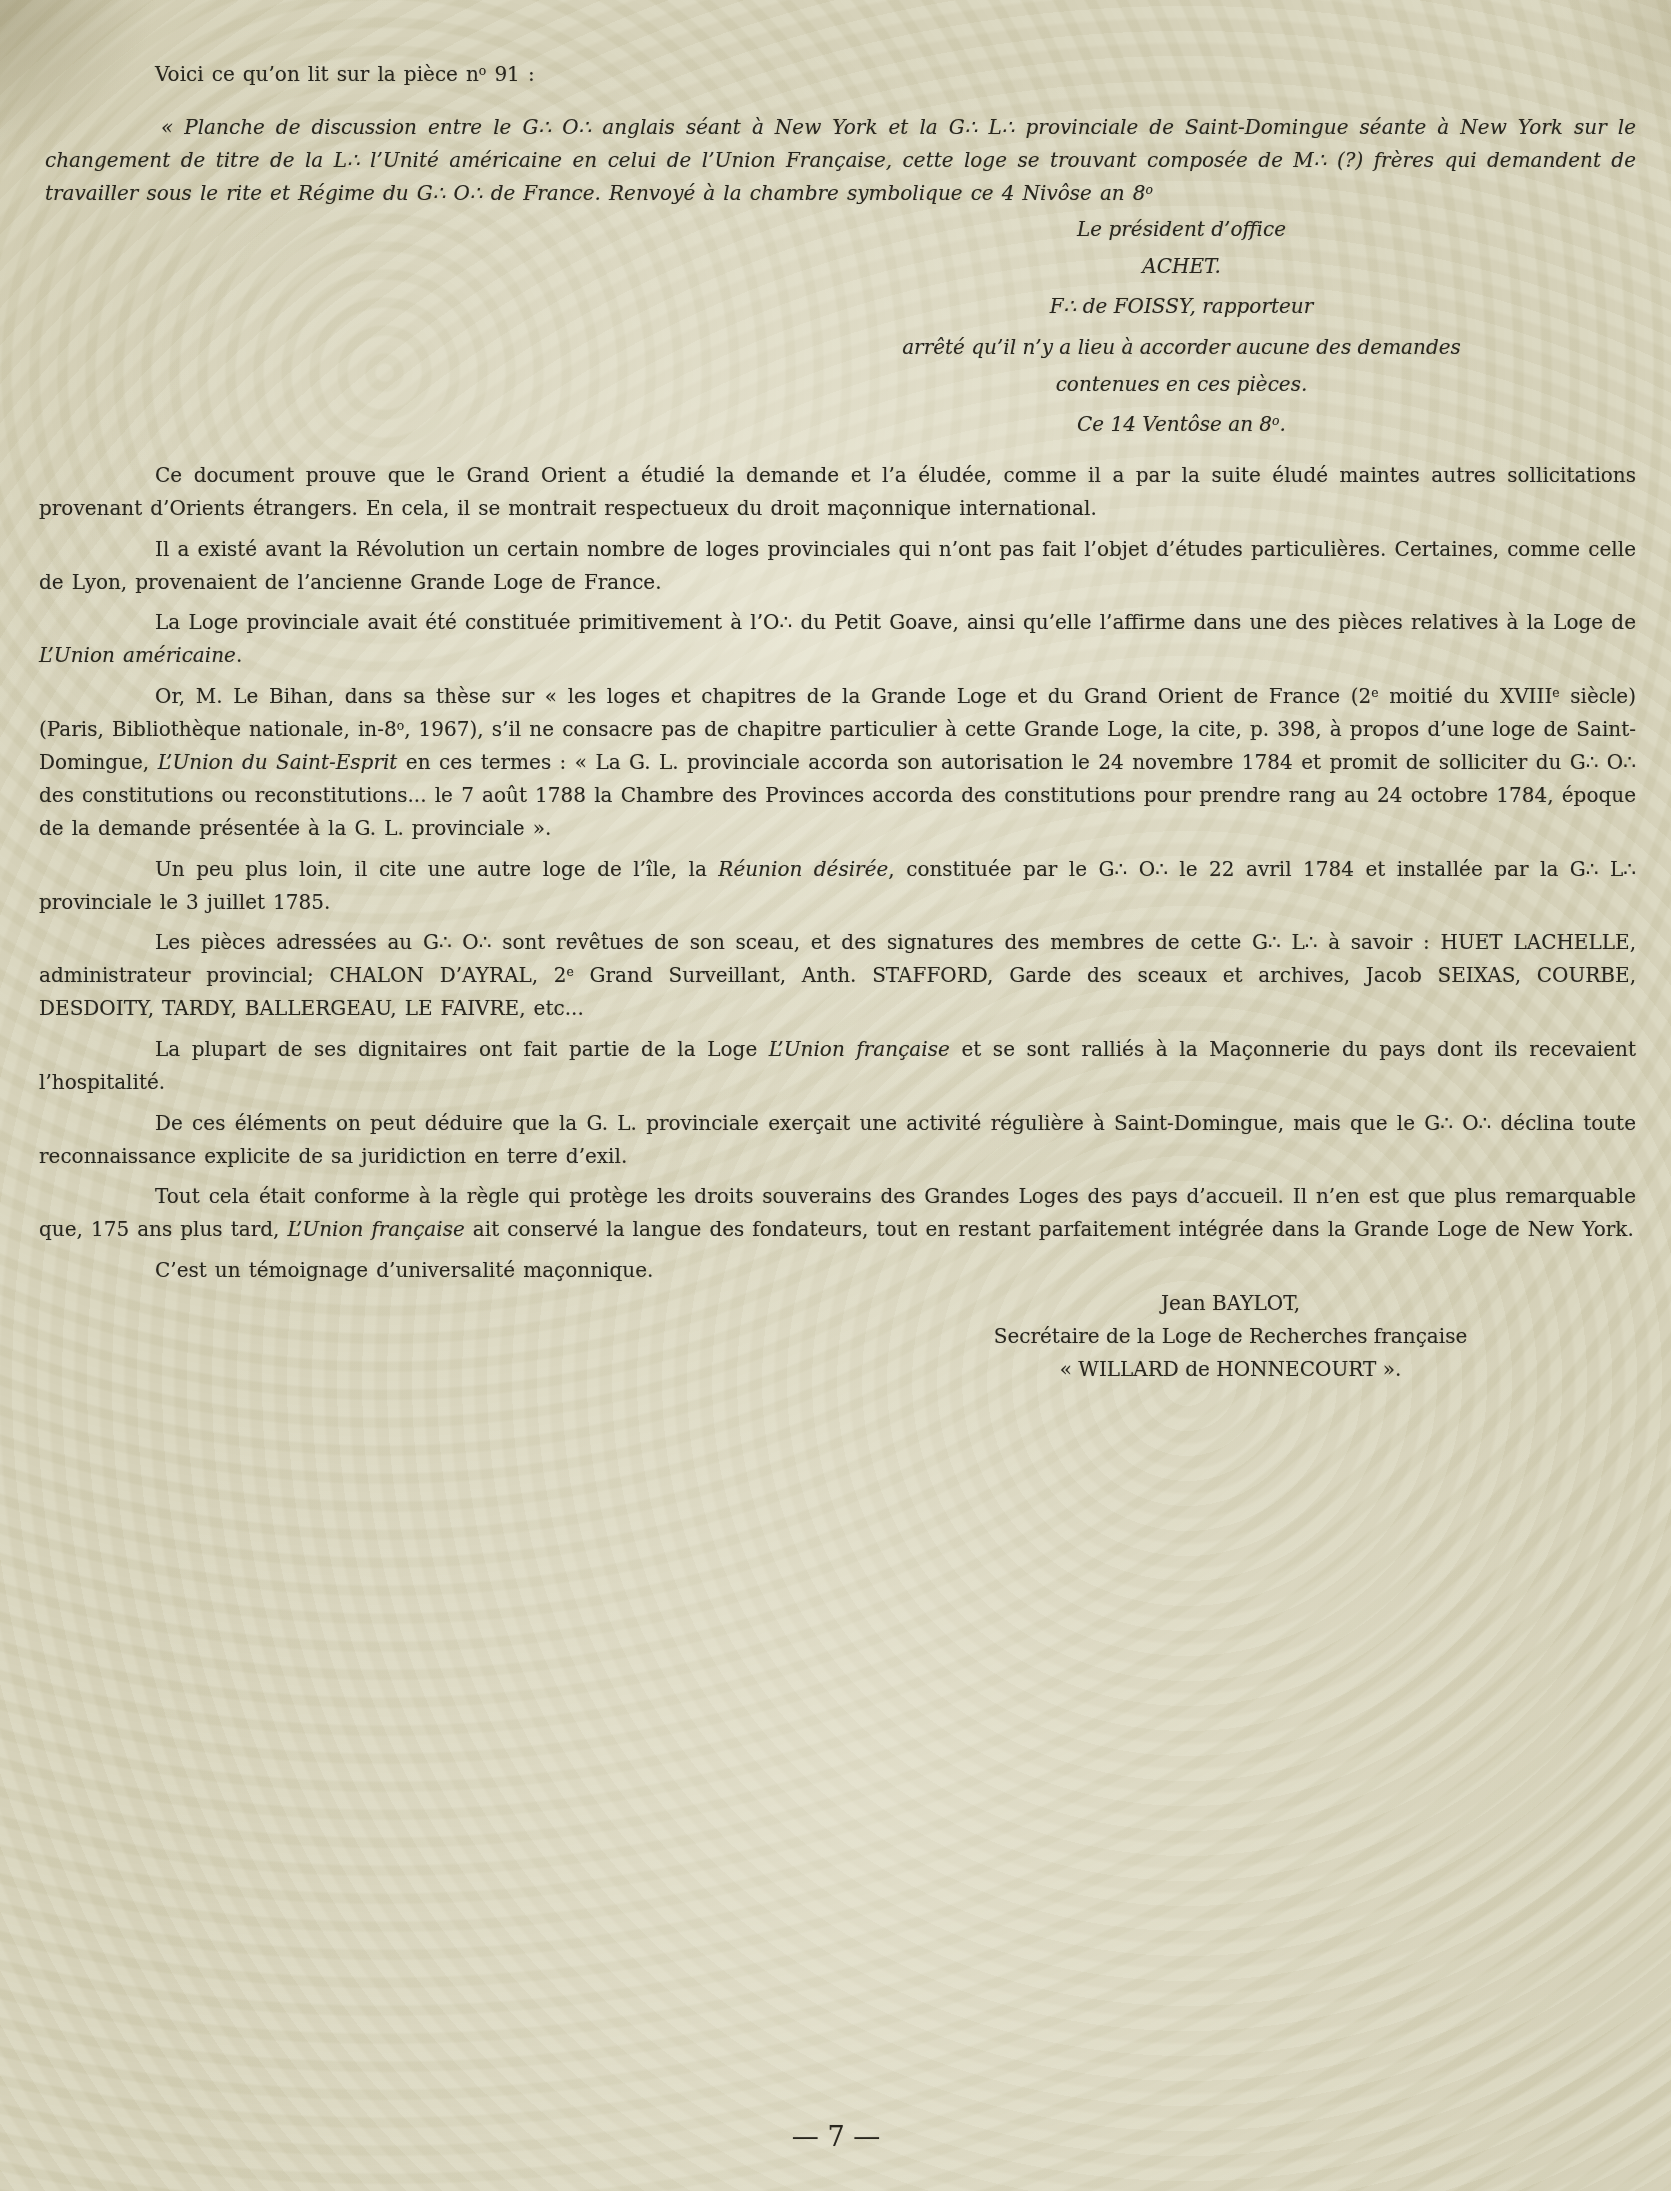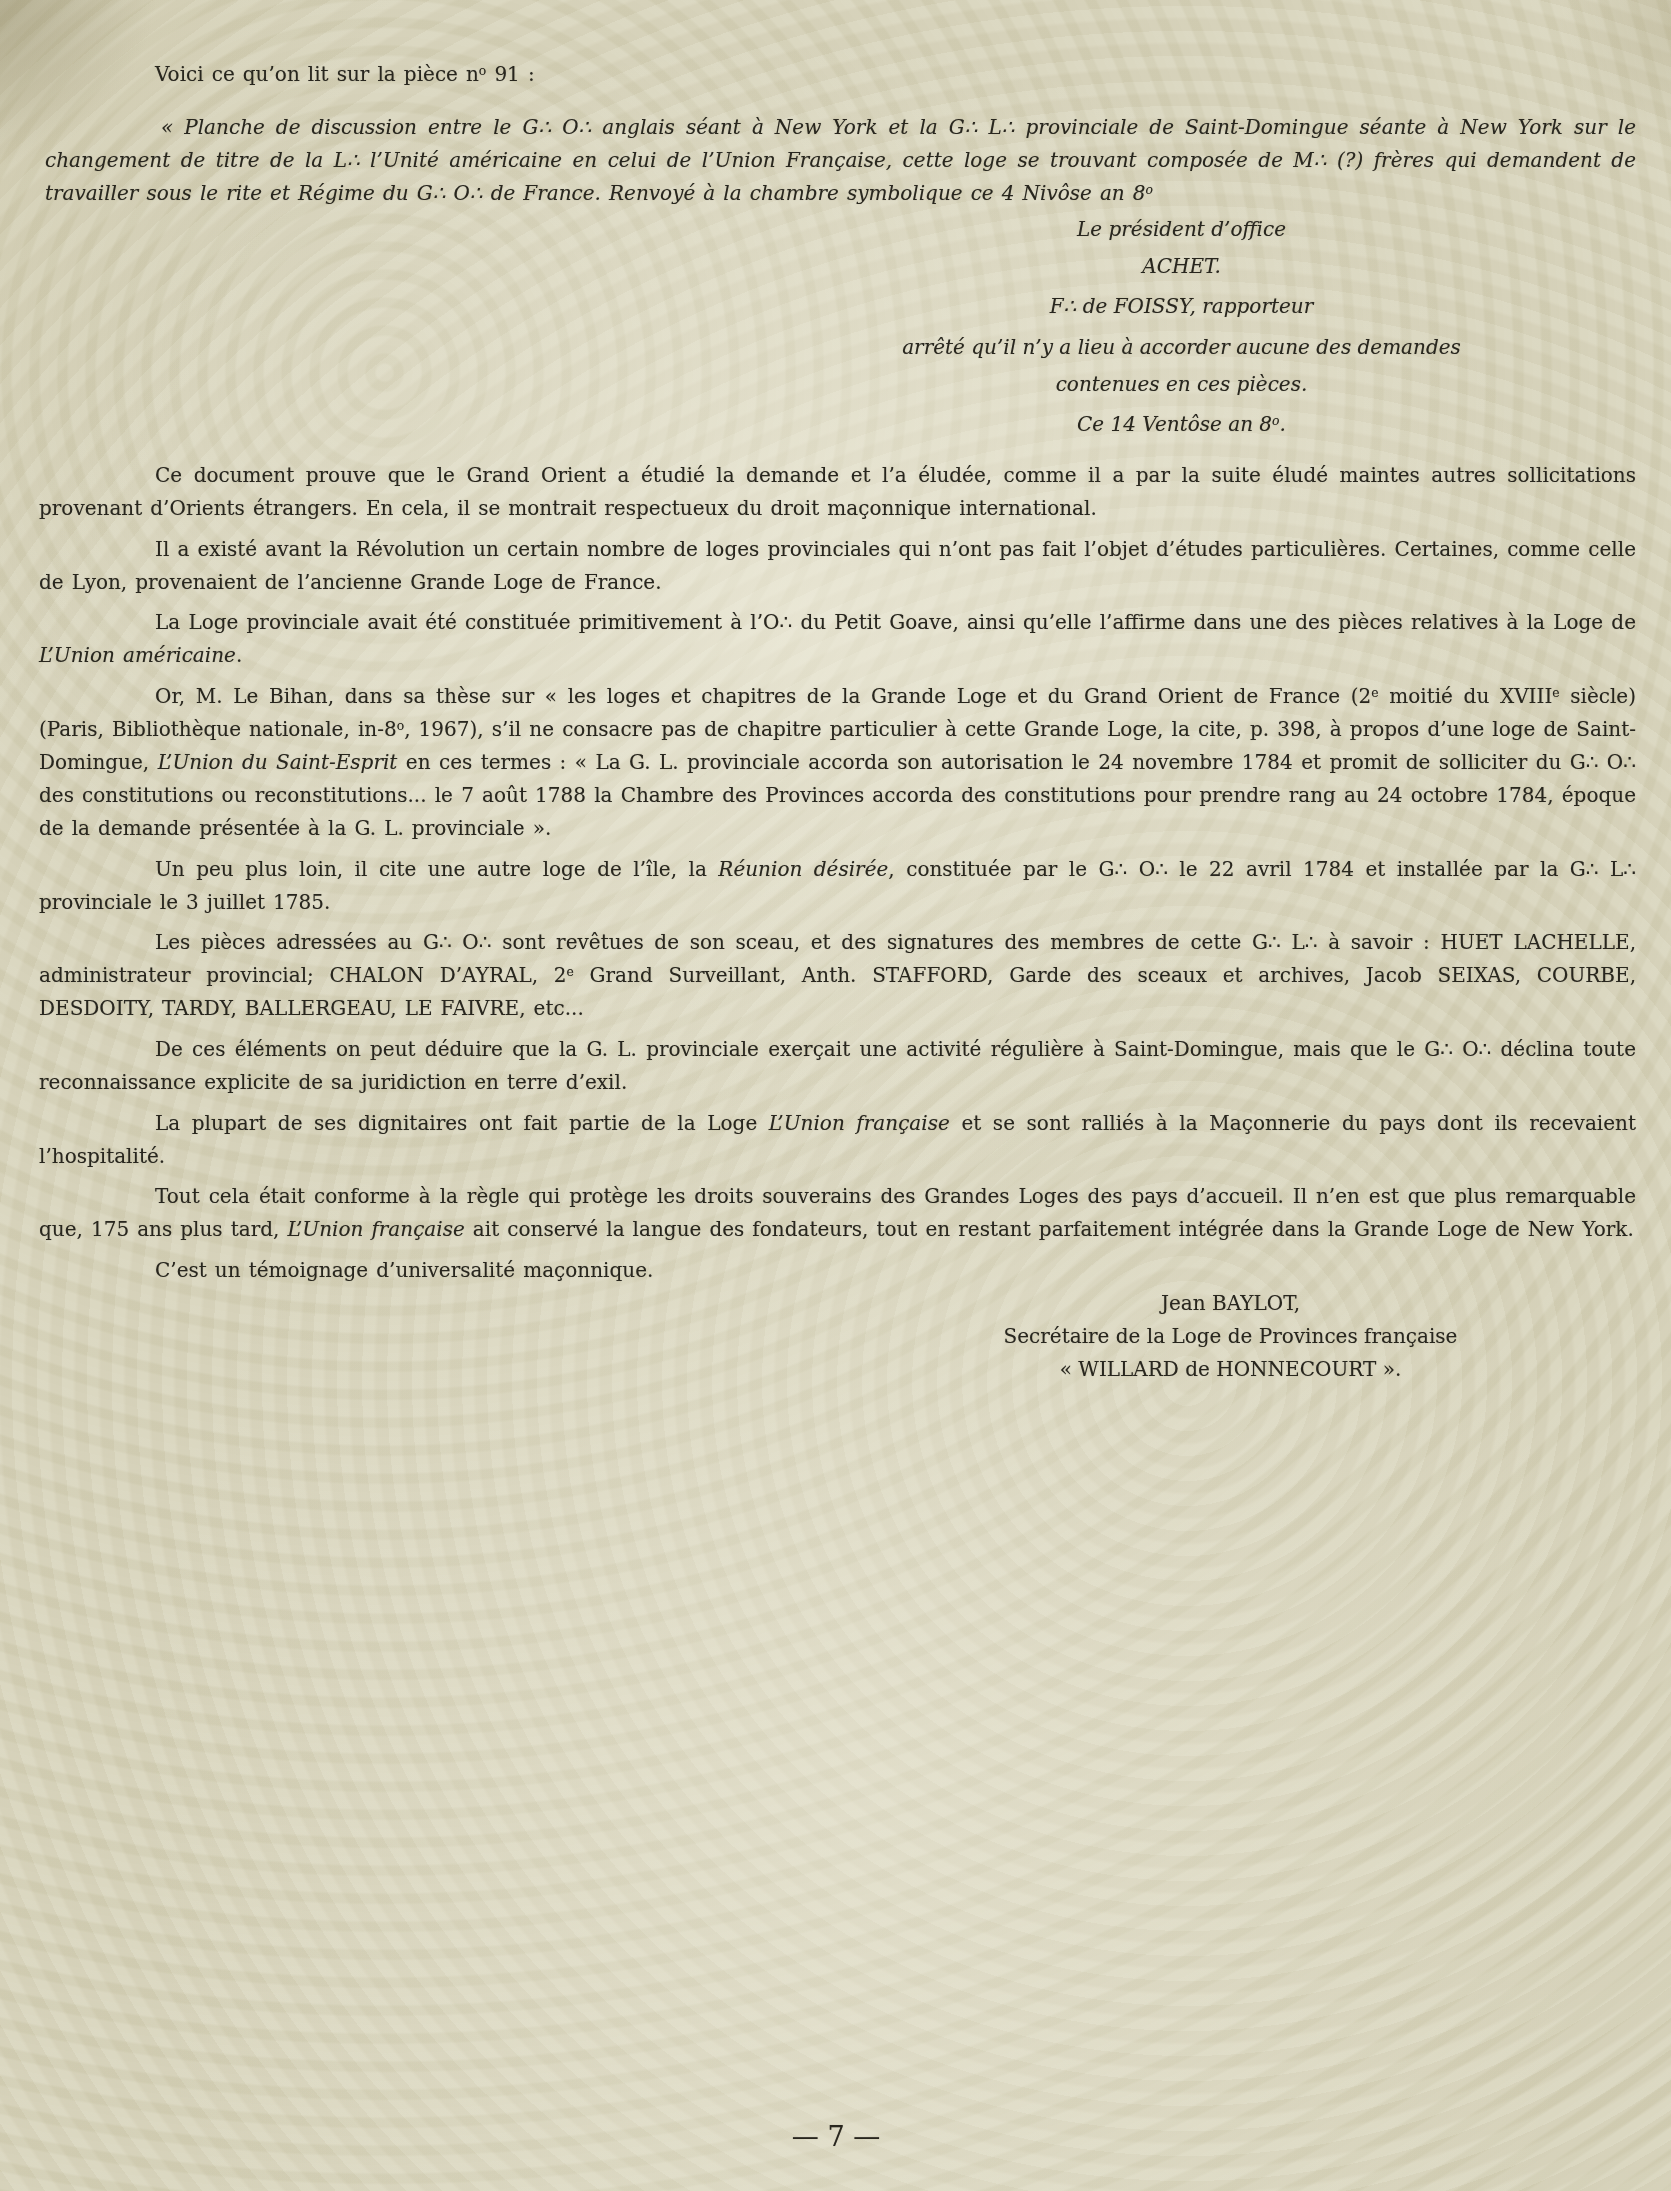--- a/index.html
+++ b/index.html
@@ -93,33 +93,33 @@
       </div>
       <div class="block para body" data-name="body-paragraph-4">
         <p data-name="body-paragraph-4-line"><span data-name="text-run">Or, M. Le Bihan, dans sa thèse sur « les loges et chapitres de la Grande Loge et du Grand Orient de France (2</span><sup data-name="superscript">e</sup><span data-name="text-run"> moitié du XVIII</span><sup data-name="superscript">e</sup><span data-name="text-run"> siècle) (Paris, Bibliothèque nationale, in-8</span><sup data-name="superscript">o</sup><span data-name="text-run">, 1967), s’il ne consacre pas de chapitre particulier à cette Grande Loge, la cite, p. 398, à propos d’une loge de Saint-Domingue, </span><em data-name="italic-run">L’Union du Saint-Esprit</em><span data-name="text-run"> en ces termes : « La G. L. provinciale accorda son autorisation le 24 novembre 1784 et promit de solliciter du G∴ O∴ des constitutions ou reconstitutions... le 7 août 1788 la Chambre des Provinces accorda des constitutions pour prendre rang au 24 octobre 1784, époque de la demande présentée à la G. L. provinciale ».</span></p>
       </div>
       <div class="block para body" data-name="body-paragraph-5">
         <p data-name="body-paragraph-5-line"><span data-name="text-run">Un peu plus loin, il cite une autre loge de l’île, la </span><em data-name="italic-run">Réunion désirée</em><span data-name="text-run">, constituée par le G∴ O∴ le 22 avril 1784 et installée par la G∴ L∴ provinciale le 3 juillet 1785.</span></p>
       </div>
       <div class="block para body" data-name="body-paragraph-7">
         <p data-name="body-paragraph-7-line"><span data-name="text-run">Les pièces adressées au G∴ O∴ sont revêtues de son sceau, et des signatures des membres de cette G∴ L∴ à savoir : HUET LACHELLE, administrateur provincial; CHALON D’AYRAL, 2</span><sup data-name="superscript">e</sup><span data-name="text-run"> Grand Surveillant, Anth. STAFFORD, Garde des sceaux et archives, Jacob SEIXAS, COURBE, DESDOITY, TARDY, BALLERGEAU, LE FAIVRE, etc...</span></p>
       </div>
+      <div class="block para body" data-name="body-paragraph-9">
+        <p data-name="body-paragraph-9-line"><span data-name="text-run">La plupart de ses dignitaires ont fait partie de la Loge </span><em data-name="italic-run">L’Union française</em><span data-name="text-run"> et se sont ralliés à la Maçonnerie du pays dont ils recevaient l’hospitalité.</span></p>
+      </div>
       <div class="block para body" data-name="body-paragraph-8">
         <p data-name="body-paragraph-8-line"><span data-name="text-run">De ces éléments on peut déduire que la G. L. provinciale exerçait une activité régulière à Saint-Domingue, mais que le G∴ O∴ déclina toute reconnaissance explicite de sa juridiction en terre d’exil.</span></p>
-      </div>
-      <div class="block para body" data-name="body-paragraph-9">
-        <p data-name="body-paragraph-9-line"><span data-name="text-run">La plupart de ses dignitaires ont fait partie de la Loge </span><em data-name="italic-run">L’Union française</em><span data-name="text-run"> et se sont ralliés à la Maçonnerie du pays dont ils recevaient l’hospitalité.</span></p>
       </div>
       <div class="block para body" data-name="body-paragraph-10">
         <p data-name="body-paragraph-10-line"><span data-name="text-run">Tout cela était conforme à la règle qui protège les droits souverains des Grandes Loges des pays d’accueil. Il n’en est que plus remarquable que, 175 ans plus tard, </span><em data-name="italic-run">L’Union française</em><span data-name="text-run"> ait conservé la langue des fondateurs, tout en restant parfaitement intégrée dans la Grande Loge de New York.</span></p>
       </div>
       <div class="block para body" data-name="closing-paragraph">
         <p data-name="closing-paragraph-line"><span data-name="text-run">C’est un témoignage d’universalité maçonnique.</span></p>
       </div>
       <div class="block center sig" data-name="signature">
         <p data-name="signature-line"><span data-name="text-run">Jean BAYLOT,</span></p>
-        <p data-name="signature-line"><span data-name="text-run">Secrétaire de la Loge de Provinces française</span></p>
+        <p data-name="signature-line"><span data-name="text-run">Secrétaire de la Loge de Recherches française</span></p>
         <p data-name="signature-line"><span data-name="text-run">« WILLARD de HONNECOURT ».</span></p>
       </div>
     </div>
   <div class="page-number" data-name="page-number">— 7 —</div>
 </div>
 
 
 </body></html>

